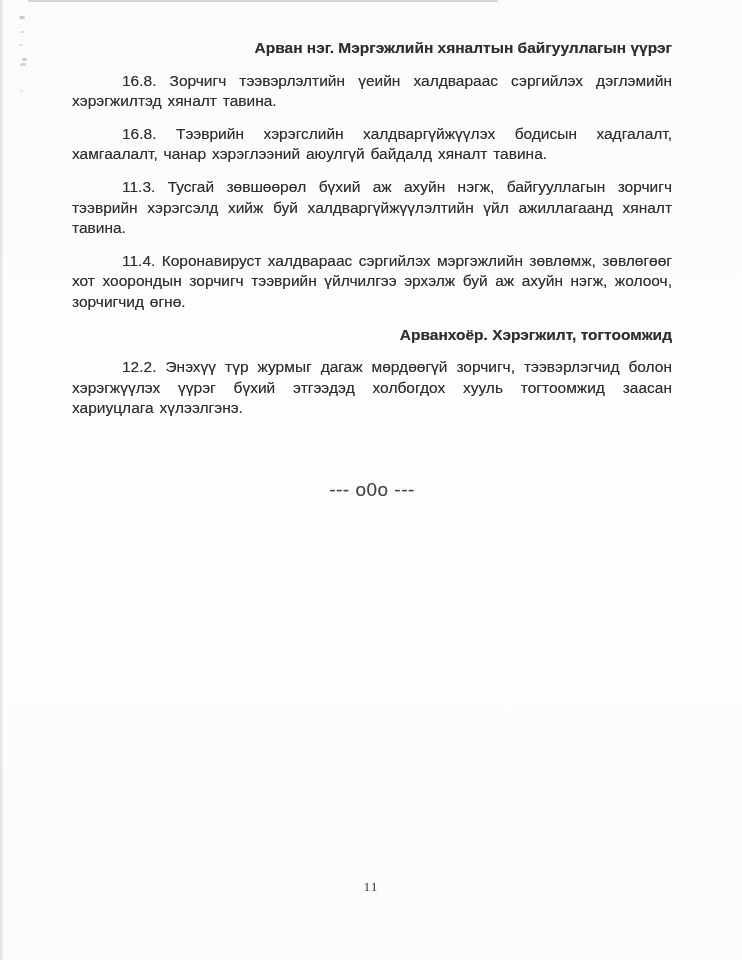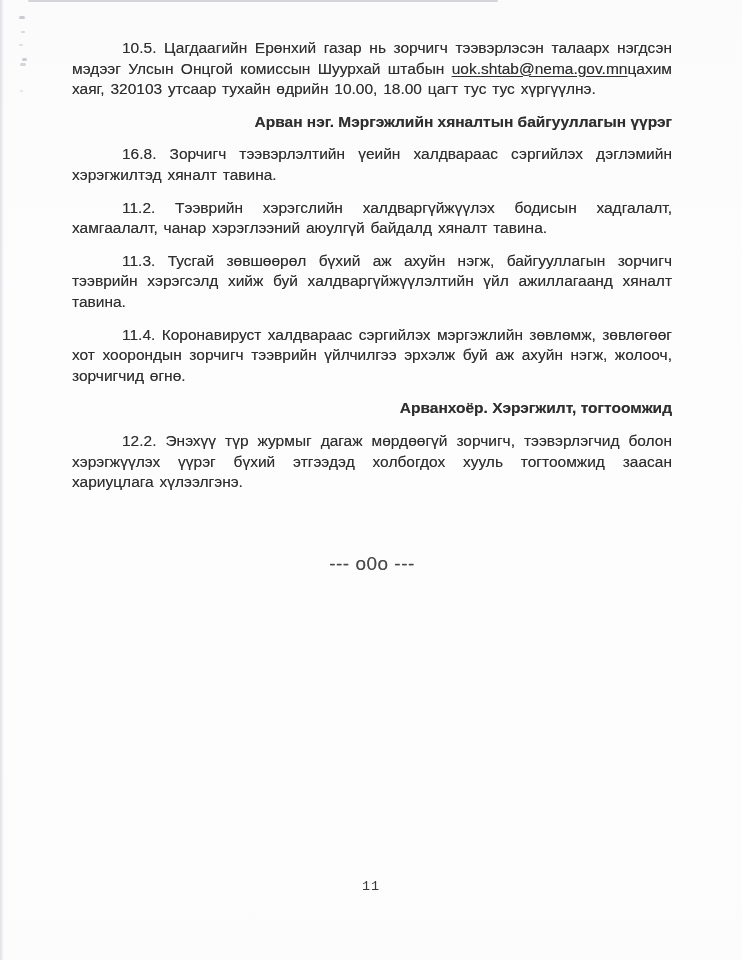--- a/index.html
+++ b/index.html
@@ -51,21 +51,21 @@
     color: #474747;
     letter-spacing: 0.5px;
     text-shadow: 0 0 0.5px rgba(60,60,60,0.5);
   }
   .page-number {
     position: absolute;
     top: 879px;
     left: 0;
     width: 100%;
     text-align: center;
-    font-family: Liberation Mono, monospace;
+    font-family: Liberation Serif, serif;
     font-size: 13.5px;
     color: #3a3a3a;
     letter-spacing: 1px;
   }
   
   .edge-shadow-left {
     position: absolute;
     left: 0; top: 0; bottom: 0;
     width: 4px;
     background: linear-gradient(90deg, rgba(120,125,135,0.22), rgba(120,125,135,0));
@@ -92,27 +92,26 @@
   <div class="edge-shadow-left"></div>
   <div class="speck" style="left:19px; top:16px; width:6px; height:3px;"></div>
   <div class="speck" style="left:21px; top:31px; width:4px; height:2px; opacity:.7;"></div>
   <div class="speck" style="left:19px; top:44px; width:4px; height:2px; opacity:.6;"></div>
   <div class="speck" style="left:22px; top:58px; width:5px; height:3px;"></div>
   <div class="speck" style="left:20px; top:63px; width:6px; height:3px; opacity:.8;"></div>
   <div class="speck" style="left:20px; top:90px; width:3px; height:2px; opacity:.5;"></div>
 
   <div class="content">
 
-    <p class="body-para"><span>10.5. Цагдаагийн Ерөнхий газар нь зорчигч тээвэрлэсэн талаарх нэгдсэн мэдээг Улсын Онцгой комиссын Шуурхай штабын </span><span class="email-link">uok.shtab@nema.gov.mn</span><span>цахим хаяг, 320103 утсаар тухайн өдрийн 10.00, 18.00 цагт тус тус хүргүүлнэ.</span></p>
 
     <p class="section-heading">Арван нэг. Мэргэжлийн хяналтын байгууллагын үүрэг</p>
 
     <p class="body-para">16.8. Зорчигч тээвэрлэлтийн үеийн халдвараас сэргийлэх дэглэмийн хэрэгжилтэд хяналт тавина.</p>
 
-    <p class="body-para">11.2. Тээврийн хэрэгслийн халдваргүйжүүлэх бодисын хадгалалт, хамгаалалт, чанар хэрэглээний аюулгүй байдалд хяналт тавина.</p>
+    <p class="body-para">16.8. Тээврийн хэрэгслийн халдваргүйжүүлэх бодисын хадгалалт, хамгаалалт, чанар хэрэглээний аюулгүй байдалд хяналт тавина.</p>
 
     <p class="body-para">11.3. Тусгай зөвшөөрөл бүхий аж ахуйн нэгж, байгууллагын зорчигч тээврийн хэрэгсэлд хийж буй халдваргүйжүүлэлтийн үйл ажиллагаанд хяналт тавина.</p>
 
     <p class="body-para">11.4. Коронавируст халдвараас сэргийлэх мэргэжлийн зөвлөмж, зөвлөгөөг хот хоорондын зорчигч тээврийн үйлчилгээ эрхэлж буй аж ахуйн нэгж, жолооч, зорчигчид өгнө.</p>
 
     <p class="section-heading">Арванхоёр. Хэрэгжилт, тогтоомжид</p>
 
 
     <p class="body-para">12.2. Энэхүү түр журмыг дагаж мөрдөөгүй зорчигч, тээвэрлэгчид болон хэрэгжүүлэх үүрэг бүхий этгээдэд холбогдох хууль тогтоомжид заасан хариуцлага хүлээлгэнэ.</p>
 

